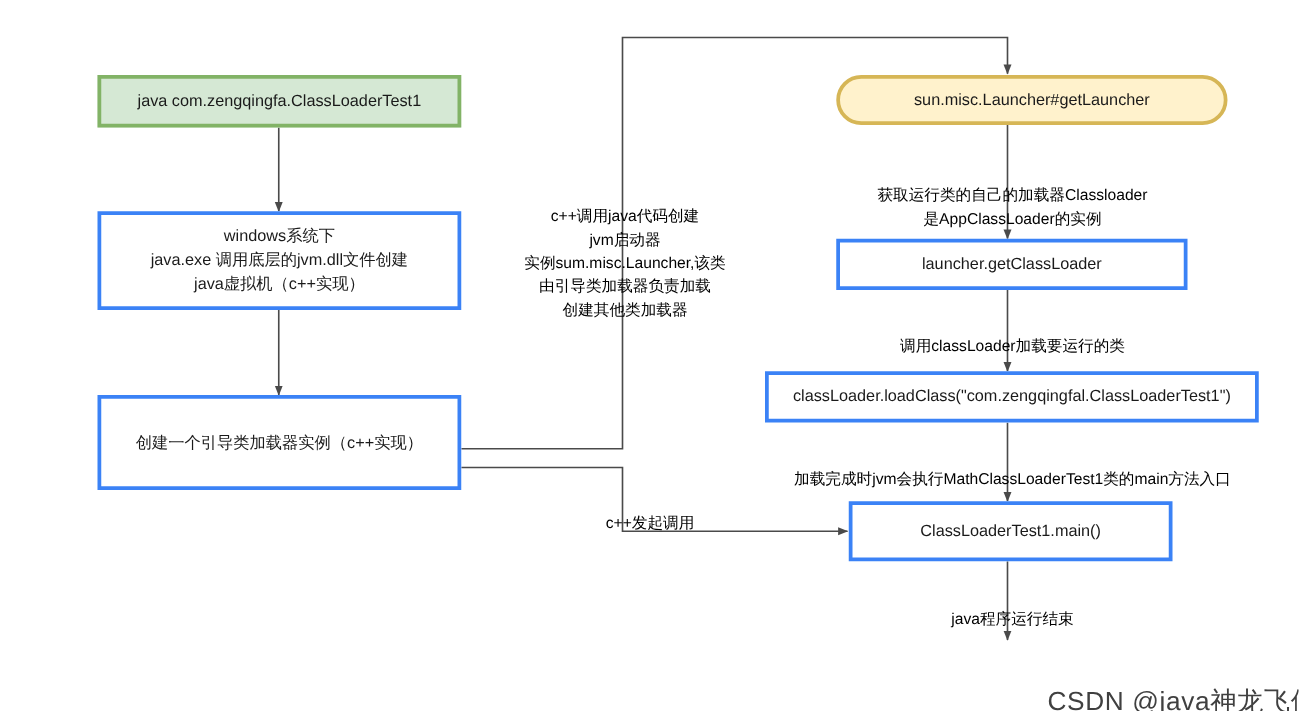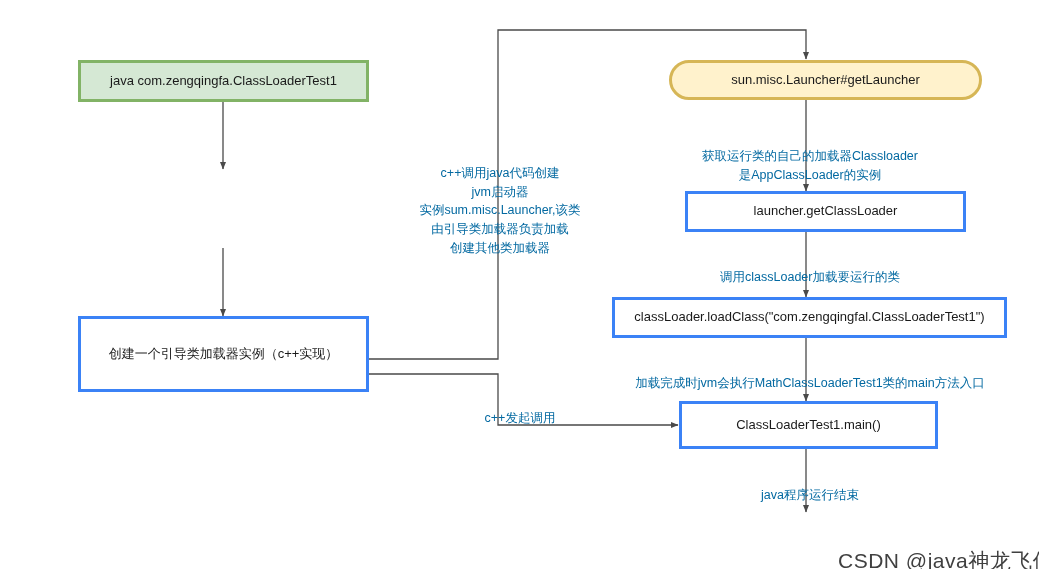--- a/index.html
+++ b/index.html
@@ -52,21 +52,21 @@
     border-radius: 20px;
   }
   .node-ellipse {
     background: #f8cecc;
     border-color: #b85450;
     border-radius: 50%;
   }
   .edge-label {
     position: absolute;
     font-size: 12.5px;
-    color: #0369a1;
+    color: #000000;
     text-align: center;
     line-height: 1.5;
     white-space: pre-line;
     background: transparent;
   }
   .watermark {
     position: absolute;
     font-size: 21px;
     color: #404040;
     letter-spacing: 0.5px;
@@ -102,30 +102,35 @@
       <path d="M806,338 L806,401"></path>
 
       <path d="M806,449 L806,512"></path>
     </g>
   </svg>
 
   <div class="node node-green" style="left:78px; top:60px; width:291px; height:42px;">
     <span class="inner">java com.zengqingfa.ClassLoaderTest1</span>
   </div>
 
+  <div class="node" style="left:78px; top:169px; width:291px; height:79px;">
+    <span class="inner">windows系统下
+java.exe 调用底层的jvm.dll文件创建
+java虚拟机（c++实现）</span>
+  </div>
 
   <div class="node" style="left:78px; top:316px; width:291px; height:76px;">
     <span class="inner">创建一个引导类加载器实例（c++实现）</span>
   </div>
 
   <div class="node node-yellow" style="left:669px; top:60px; width:313px; height:40px;">
     <span class="inner">sun.misc.Launcher#getLauncher</span>
   </div>
 
-  <div class="node" style="left:669px; top:191px; width:281px; height:41px;margin-left:16px;">
+  <div class="node" style="left:669px; top:191px; width:281px; height:41px;">
     <span class="inner">launcher.getClassLoader</span>
   </div>
 
   <div class="node" style="left:612px; top:297px; width:395px; height:41px;">
     <span class="inner">classLoader.loadClass("com.zengqingfal.ClassLoaderTest1")</span>
   </div>
 
   <div class="node" style="left:679px; top:401px; width:259px; height:48px;">
     <span class="inner">ClassLoaderTest1.main()</span>
   </div>

